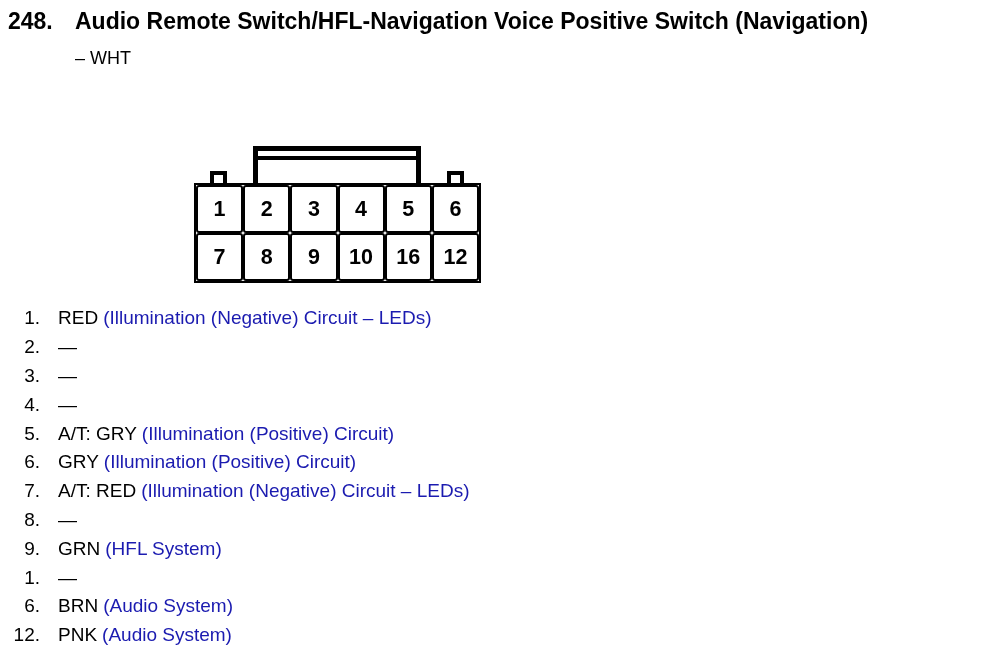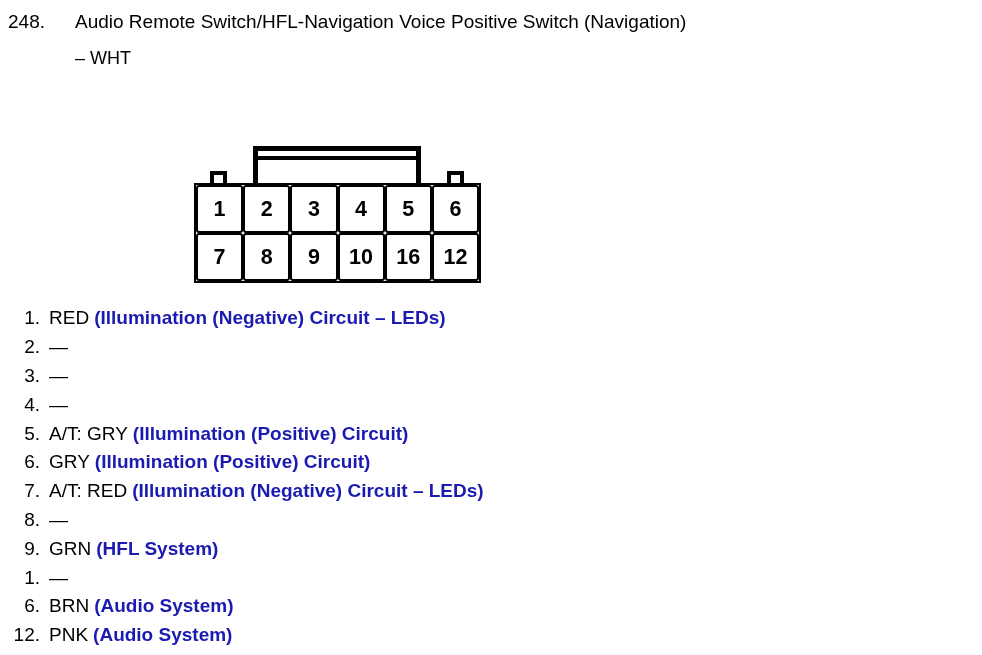--- a/index.html
+++ b/index.html
@@ -14,22 +14,22 @@
     position: relative;
     width: 982px; height: 655px;
     background: #ffffff;
   }
 
   
   .header {
     position: absolute;
     top: 8px; left: 8px;
     display: flex;
-    font-weight: normal;
-    font-size: 19px;
+    font-weight: bold;
+    font-size: 23px;
     line-height: 27px;
     white-space: nowrap;
   }
   .header .item-num { width: 67px; flex: 0 0 67px; }
 
   .details {
     position: absolute;
     top: 44px; left: 75px;
     font-size: 18px;
     line-height: 28.6px;
@@ -94,22 +94,22 @@
   .pin-row {
     display: flex;
     height: 28.8px;
     align-items: center;
     white-space: nowrap;
   }
   .pin-row .num {
     width: 36px; flex: 0 0 36px;
     text-align: right;
   }
-  .pin-row .wire { margin-left: 9px; color: #000000; }
-  .pin-row .circuit { margin-left: 5px; color: #1b1bb0; font-weight: bold; }
+  .pin-row .wire { margin-left: 18px; color: #000000; }
+  .pin-row .circuit { margin-left: 5px; color: #1b1bb0; }
 </style>
 </head>
 <body>
 
 <div class="page">
 
   <div class="header">
     <span class="item-num">248.</span>
     <span class="item-title">Audio Remote Switch/HFL-Navigation Voice Positive Switch (Navigation)</span>
   </div>

